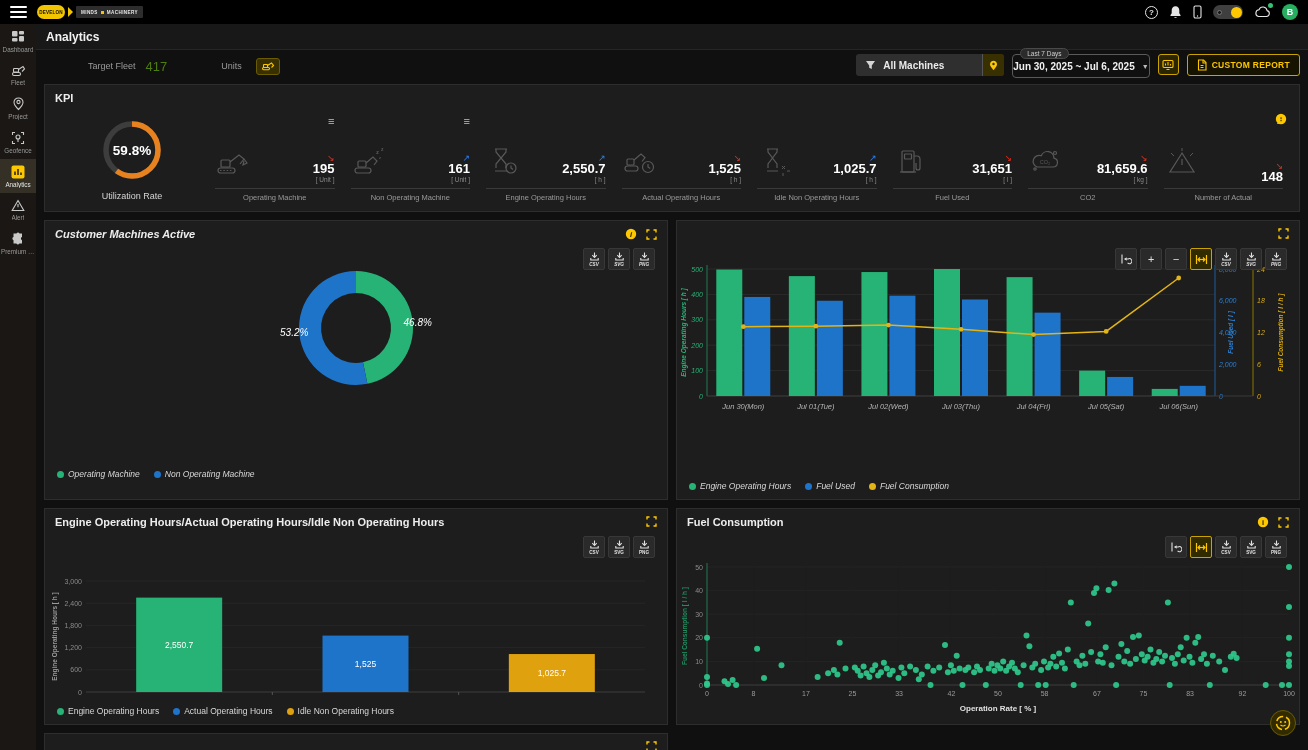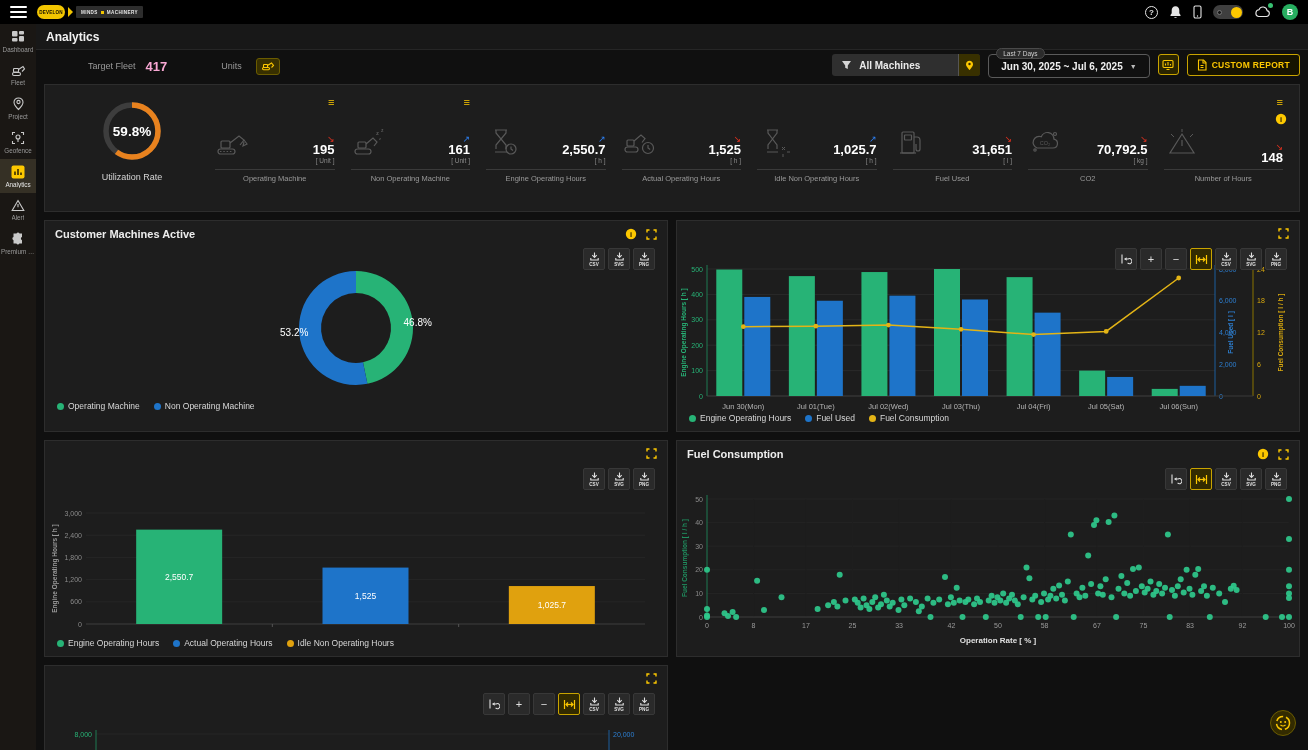--- a/index.html
+++ b/index.html
@@ -35,45 +35,45 @@
   .side-item .lbl { font-size:6.3px; color:#9a9a9a; max-width:34px; overflow:hidden; text-overflow:ellipsis; white-space:nowrap; }
   .side-item.active { background:#353025; }
   .side-item.active .lbl { color:#e4e4e4; }
 
   
   .main { position:absolute; left:36px; top:24px; right:0; bottom:0; background:#101010; overflow:hidden; }
   .page-header { height:26px; background:#181818; border-bottom:1px solid #262626; display:flex; align-items:center; padding:0 10px; }
   .page-title { font-size:12px; font-weight:bold; color:#f2f2f2; }
   .filter-row { height:32px; display:flex; align-items:center; padding:0 8px; gap:8px; }
   .tf-label, .tf-unit { font-size:9px; color:#9a9a9a;margin-left:44px; }
-  .tf-value { font-size:13px; font-weight:bold; color:#f9a8d4; margin:8px 2px; }
+  .tf-value { font-size:13px; font-weight:normal; color:#4d7c0f; margin:8px 2px; }
   .tf-btn { width:24px; height:17px; background:#383000; border:1px solid #6b5c00; border-radius:3px; margin-left:6px;
     display:flex; align-items:center; justify-content:center; cursor:pointer; }
   .filter-right { margin-left:auto; display:flex; gap:8px; }
   .machine-select { height:22px; width:148px; background:#2f2f2f; border-radius:3px; display:flex; align-items:center; cursor:pointer; }
   .machine-select .fun { margin:0 7px 0 9px; display:flex; }
   .machine-select .val { font-size:10px; font-weight:bold; color:#eaeaea; flex:1; }
   .machine-select .pin { width:22px; height:22px; background:#383000; border-left:1px solid #555; border-radius:0 3px 3px 0;
     display:flex; align-items:center; justify-content:center; }
-  .date-field { position:relative; height:24px; border:1px solid #5a5a5a; border-radius:4px; padding:0 12px; display:flex; align-items:center; gap:7px; cursor:pointer; }
+  .date-field { position:relative; height:24px; border:1px solid #5a5a5a; border-radius:4px; padding:0 0; display:flex; align-items:center; gap:7px; cursor:pointer; }
   .date-field .dval { font-size:10px; font-weight:bold; color:#f0f0f0; }
   .date-field .caret { font-size:7px; color:#bbb; }
   .date-badge { position:absolute; top:-7px; left:7px; background:#2b2b2b; border:1px solid #4a4a4a; border-radius:7px;
     padding:1px 6px; font-size:6.5px; color:#cfcfcf; white-space:nowrap; }
   .mini-report-btn { width:21px; height:21px; background:#2b2500; border:1px solid #c9a400; border-radius:3px;
     display:flex; align-items:center; justify-content:center; cursor:pointer; }
   .custom-report-btn { height:22px; border:1px solid #c9a400; border-radius:3px; background:#161300; padding:0 9px;
     display:flex; align-items:center; gap:5px; cursor:pointer; }
   .custom-report-btn .crl { font-size:8.5px; font-weight:bold; color:#fdc800; letter-spacing:.3px; }
 
   
   .content { padding:2px 8px 8px; display:grid; grid-template-columns:1fr 1fr; gap:8px; }
   .panel { position:relative; background:#1d1d1d; border:1px solid #2d2d2d; }
   .kpi-panel { grid-column:1 / 3; height:128px; }
-  .panel.h220 { height:212px; } .panel.h217 { height:217px; }
+  .panel.h220 { height:280px;font-style:italic; } .panel.h217 { height:217px; }
   .panel.bottom { height:140px; grid-column:1 / 2; }
   .panel-title { font-size:11px; font-weight:bold; color:#ededed; padding:7px 10px 0; white-space:nowrap; overflow:hidden; }
   .head-icons { position:absolute; top:7px; right:10px; display:flex; gap:9px; align-items:center; }
   .chart-toolbar { position:absolute; top:27px; right:12px; display:flex; gap:3px; z-index:3; }
   .tbn { min-width:22px; height:22px; background:#2a2a2a; border:1px solid #383838; border-radius:2px; color:#e0e0e0;
     display:flex; flex-direction:column; align-items:center; justify-content:center; cursor:pointer; font-size:11px; line-height:10px; }
   .tbn.active { background:#332b00; border-color:#c9a400; color:#fdc800; }
   .tbn .fmt { font-size:4.6px; line-height:5px; margin-top:1px; font-weight:bold; }
   .legend { position:absolute; left:12px; display:flex; gap:14px; align-items:center; }
   .legend .li { display:flex; align-items:center; gap:4px; font-size:8.5px; color:#d8d8d8; }
@@ -291,20 +291,21 @@
             </svg>
           </span>
         <span class="crl">CUSTOM REPORT</span>
       </div>
     </div>
   </div>
 
   <div class="content">
 
     <div class="panel kpi-panel">
+      <div class="panel-title">KPI</div>
       <span class="kpi-info" id="kpi-info-ico">
           <svg width="12" height="12" viewBox="0 0 12 12" fill="none">
             <circle cx="6" cy="6" r="5.2" fill="#fdc800"></circle>
             <text x="6" y="8.6" text-anchor="middle" font-size="7.5" font-weight="bold" fill="#1a1500" font-family="Liberation Sans,sans-serif">i</text>
           </svg>
         </span>
       <div class="kpi-body">
         <div class="gauge-block">
           <div id="gauge-svg">
               <svg width="64" height="64">
@@ -454,21 +455,21 @@
                     <g stroke="#595959" stroke-width="1.2">
                       <path d="M9 21h16a4.5 4.5 0 0 0 .9-8.9A6.5 6.5 0 0 0 13.3 9.8 5 5 0 0 0 9 21Z"></path>
                       <circle cx="27" cy="7" r="1.5"></circle>
                       <circle cx="7" cy="23" r="1.2"></circle>
                     </g>
                     <text x="17" y="18" text-anchor="middle" font-size="5.5" fill="#595959" font-family="Liberation Sans,sans-serif">CO₂</text>
                   </svg>
                 </span>
                 <div class="kpi-vwrap">
                   <span class="trend down">↘</span>
-                  <div class="kpi-value">70,792.5</div>
+                  <div class="kpi-value">81,659.6</div>
                   <div class="kpi-unit">[ kg ]</div>
                 </div>
               </div>
               <div class="kpi-divider"></div>
               <div class="kpi-label">CO2</div>
             </div>
             <div class="kpi-cell">
               <span class="kpi-list-icon">≡</span>
               <div class="kpi-main">
                 <span class="kpi-ico">
@@ -480,21 +481,21 @@
                     </g>
                   </svg>
                 </span>
                 <div class="kpi-vwrap">
                   <span class="trend down">↘</span>
                   <div class="kpi-value">148</div>
                   <div class="kpi-unit"></div>
                 </div>
               </div>
               <div class="kpi-divider"></div>
-              <div class="kpi-label">Number of Hours</div>
+              <div class="kpi-label">Number of Actual</div>
             </div>
           </div>
       </div>
     </div>
 
     <div class="panel h220" id="panel-donut">
       <div class="panel-title">Customer Machines Active</div>
       <div class="head-icons">
         <span class="ic-info">
             <svg width="12" height="12" viewBox="0 0 12 12" fill="none">
@@ -692,20 +693,21 @@
             <span>Fuel Used</span>
           </span>
           <span class="li">
             <span class="dot" style="background: rgb(227, 180, 22);"></span>
             <span>Fuel Consumption</span>
           </span>
         </div>
     </div>
 
     <div class="panel h217" id="panel-bars">
+      <div class="panel-title">Engine Operating Hours/Actual Operating Hours/Idle Non Operating Hours</div>
       <div class="head-icons">
           <span class="ic-expand">
             <svg width="11" height="11" viewBox="0 0 11 11" fill="none">
               <g stroke="#fdc800" stroke-width="1.4">
                 <path d="M1 3.5V1h2.5M7.5 1H10v2.5M10 7.5V10H7.5M3.5 10H1V7.5"></path>
               </g>
             </svg>
           </span>
         </div>
       <div class="chart-toolbar" id="tb-bars">

